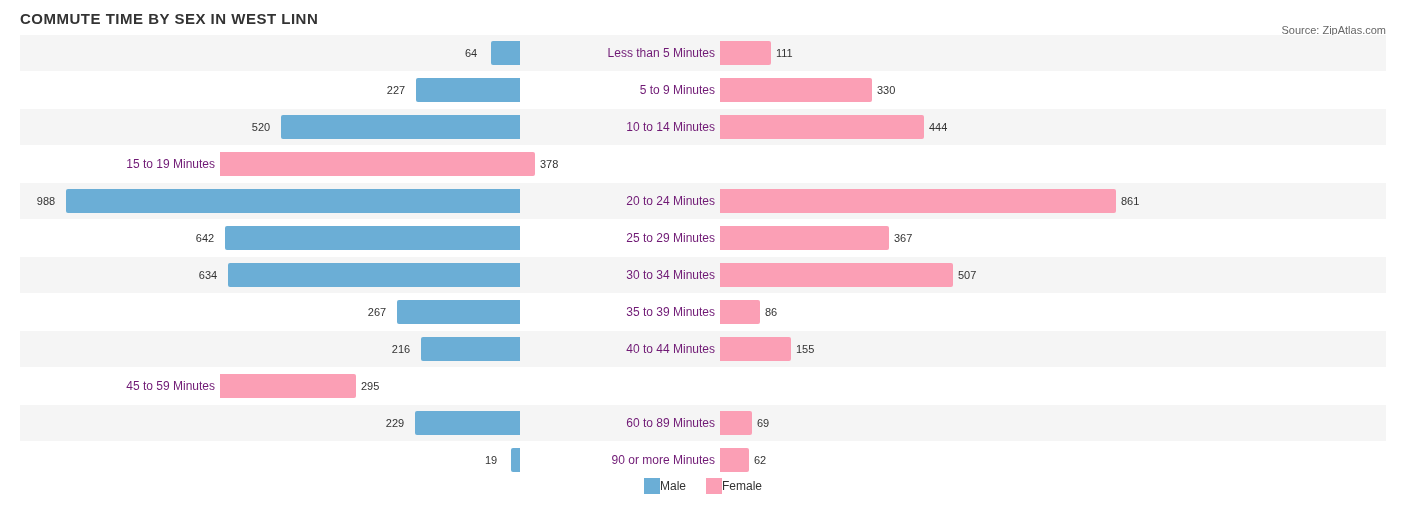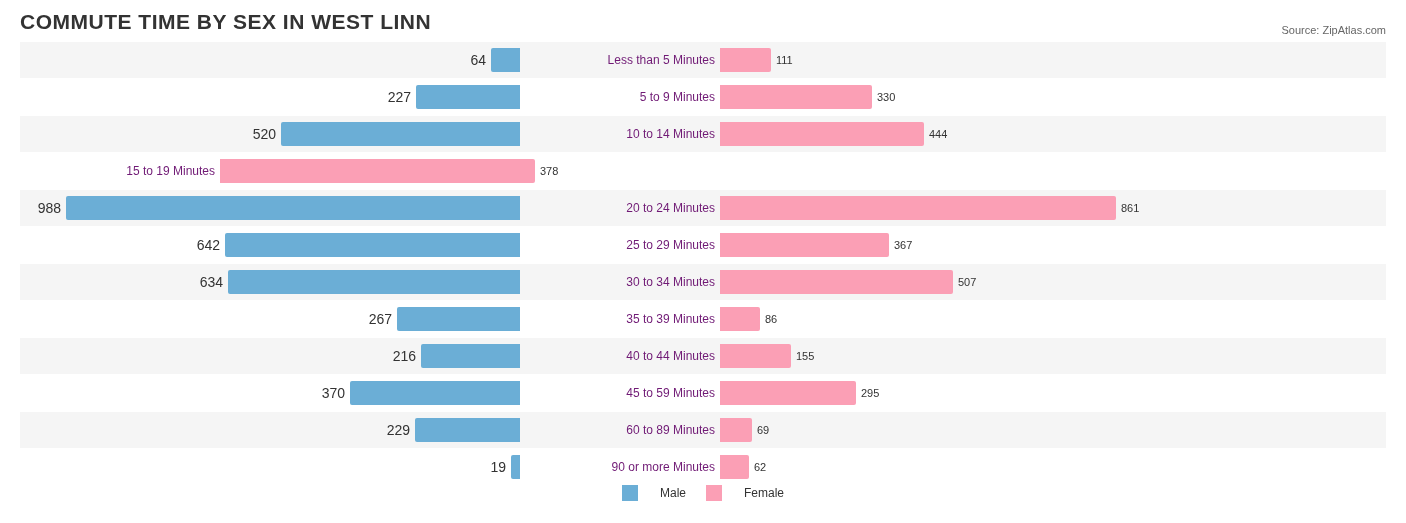--- a/index.html
+++ b/index.html
@@ -12,21 +12,21 @@
       position: relative;
     }
     .chart-container {
       width: 1406px;
       height: 523px;
       background: #fff;
       padding: 10px 20px 40px 20px;
       position: relative;
     }
     .chart-title {
-      font-size: 21px;
+      font-size: 15px;
       font-weight: bold;
       text-transform: uppercase;
       color: #333;
       margin-bottom: 8px;
       letter-spacing: 0.5px;
     }
     .source-text {
       position: absolute;
       top: 24px;
       right: 20px;
@@ -91,24 +91,24 @@
       background: #fb9fb5;
       position: relative;
       display: flex;
       align-items: center;
       border-radius: 0 2px 2px 0;
       padding-left: 23px;
     }
     .male-value {
       position: absolute;
       left: -35px;
-      font-size: 14px;
+      font-size: 11px;
       color: #333;
       white-space: nowrap;
-      text-align: right;
+      text-align: center;
       width: 30px;
     }
     .female-value {
       position: absolute;
       right: -35px;
       font-size: 11px;
       color: #333;
       white-space: nowrap;
       text-align: left;
       width: 30px;
@@ -126,21 +126,21 @@
     .legend {
       display: flex;
       justify-content: center;
       align-items: center;
       gap: 20px;
       margin-top: 6px;
     }
     .legend-item {
       display: flex;
       align-items: center;
-      gap: 22px;
+      gap: 0;
       font-size: 12px;
       color: #333;
     }
     .legend-box {
       width: 16px;
       height: 16px;
     }
     .male-color { background: #6baed6; }
     .female-color { background: #fb9fb5; }
   </style>
@@ -258,25 +258,20 @@
         </div>
       </div>
       <div class="center-label">40 to 44 Minutes</div>
       <div class="right-section">
         <div class="female-bar" style="width:71px;">
           <span class="female-value">155</span>
         </div>
       </div>
     </div>
       <div class="bar-row white">
-      <div class="left-section">
-        <div class="male-bar" style="width:170px;">
-          <span class="male-value">370</span>
-        </div>
-      </div>
       <div class="center-label">45 to 59 Minutes</div>
       <div class="right-section">
         <div class="female-bar" style="width:136px;">
           <span class="female-value">295</span>
         </div>
       </div>
     </div>
       <div class="bar-row alt">
       <div class="left-section">
         <div class="male-bar" style="width:105px;">

